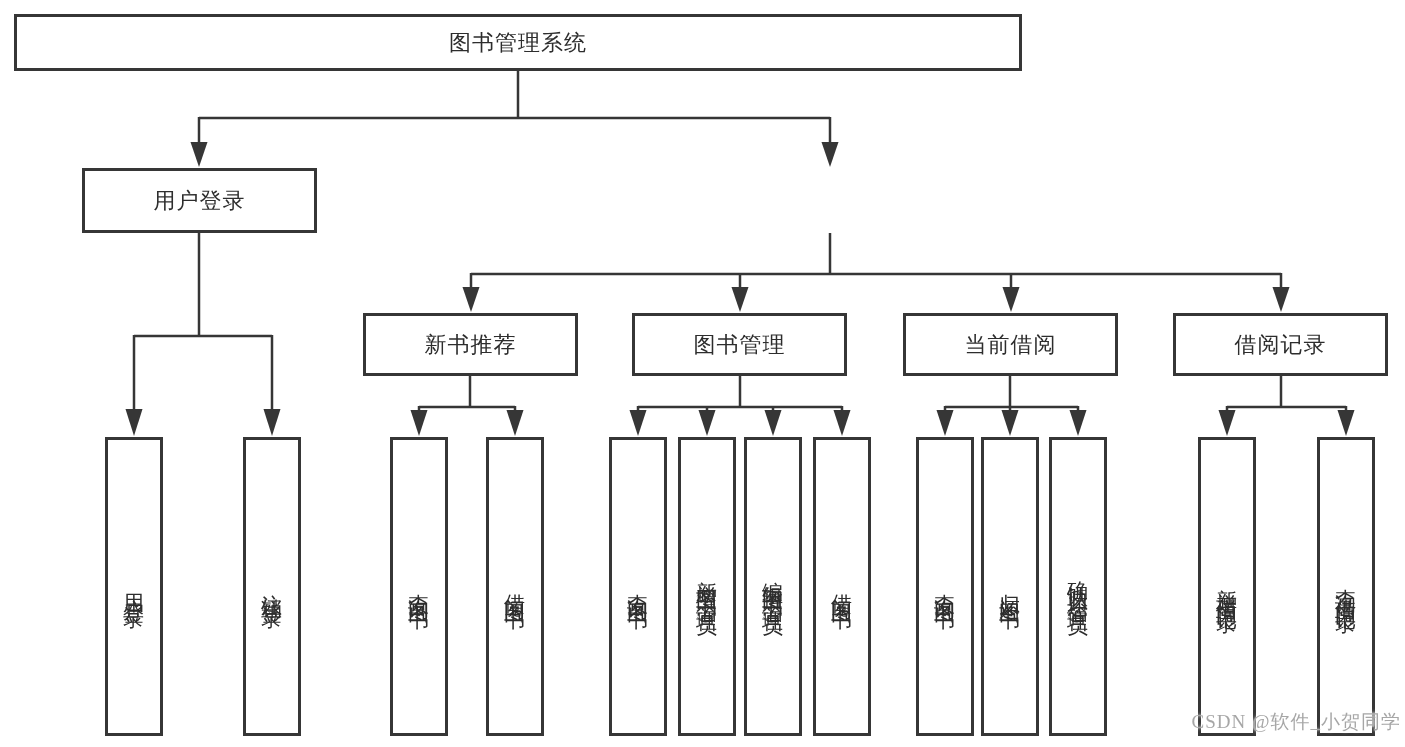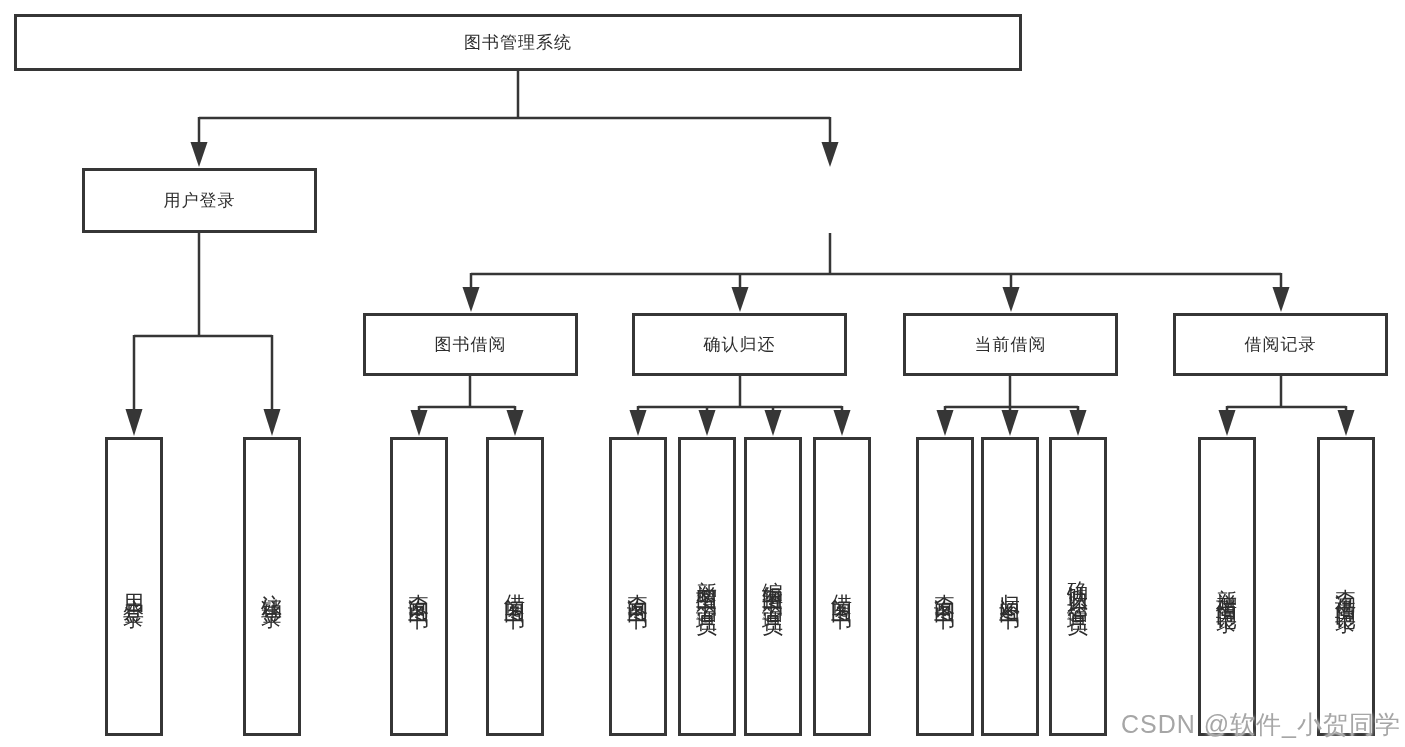--- a/index.html
+++ b/index.html
@@ -21,46 +21,47 @@
     position: absolute;
     box-sizing: border-box;
     background: #ffffff;
     border: 3px solid var(--ink, #363636);
     display: flex;
     align-items: center;
     justify-content: center;
     color: var(--text, #2d2d2d);
   }
   .hlabel {
-    font-size: 17px;
+    font-size: 22px;
     letter-spacing: 1px;
     white-space: nowrap;
   }
   .box-root   { left:14px;   top:14px;  width:1008px; height:57px; }
   .box-l1     { top:168px;   width:235px; height:65px; }
   .box-l2     { top:313px;   width:215px; height:63px; }
   .leaf       { top:437px;   width:58px;  height:299px; }
   .vtext {
     writing-mode: vertical-rl;
     text-orientation: mixed;
     font-size: 21px;
     line-height: 1;
     letter-spacing: 5px;
     white-space: nowrap;
     color: var(--text, #2d2d2d);
   }
   .watermark {
     position: absolute;
     right: 4px;
-    bottom: 6px;
-    font-size: 25px;
+    bottom: 12px;
+    font-size: 19px;
     color: var(--wm, #a6a6a6);
     text-shadow: 0 0 2px #ffffff, 0 0 4px #ffffff;
     z-index: 5;
     letter-spacing: 1px;
+    font-family: Liberation Serif, serif;
   }
   svg line    { stroke: var(--ink, #363636); stroke-width: 2.5; }
   svg polygon { fill: var(--ink, #363636); }
 </style>
 </head>
 <body>
 
 <div class="stage" style="--ink: #363636; --text: #2d2d2d; --bg: #ffffff; --wm: #a6a6a6;">
 
   <svg class="connectors" viewBox="0 0 1405 747" xmlns="http://www.w3.org/2000/svg">
@@ -127,24 +128,24 @@
 
   <div class="node box-root">
     <span class="hlabel">图书管理系统</span>
   </div>
 
   <div class="node box-l1" style="left:82px">
     <span class="hlabel">用户登录</span>
   </div>
 
   <div class="node box-l2" style="left:363px">
-    <span class="hlabel">图书借阅</span>
+    <span class="hlabel">新书推荐</span>
   </div>
   <div class="node box-l2" style="left:632px">
-    <span class="hlabel">确认归还</span>
+    <span class="hlabel">图书管理</span>
   </div>
   <div class="node box-l2" style="left:1173px">
     <span class="hlabel">借阅记录</span>
   </div>
   <div class="node box-l2" style="left:903px">
     <span class="hlabel">当前借阅</span>
   </div>
 
   <div class="node leaf" style="left:105px">
     <span class="vtext">用户登录</span>

